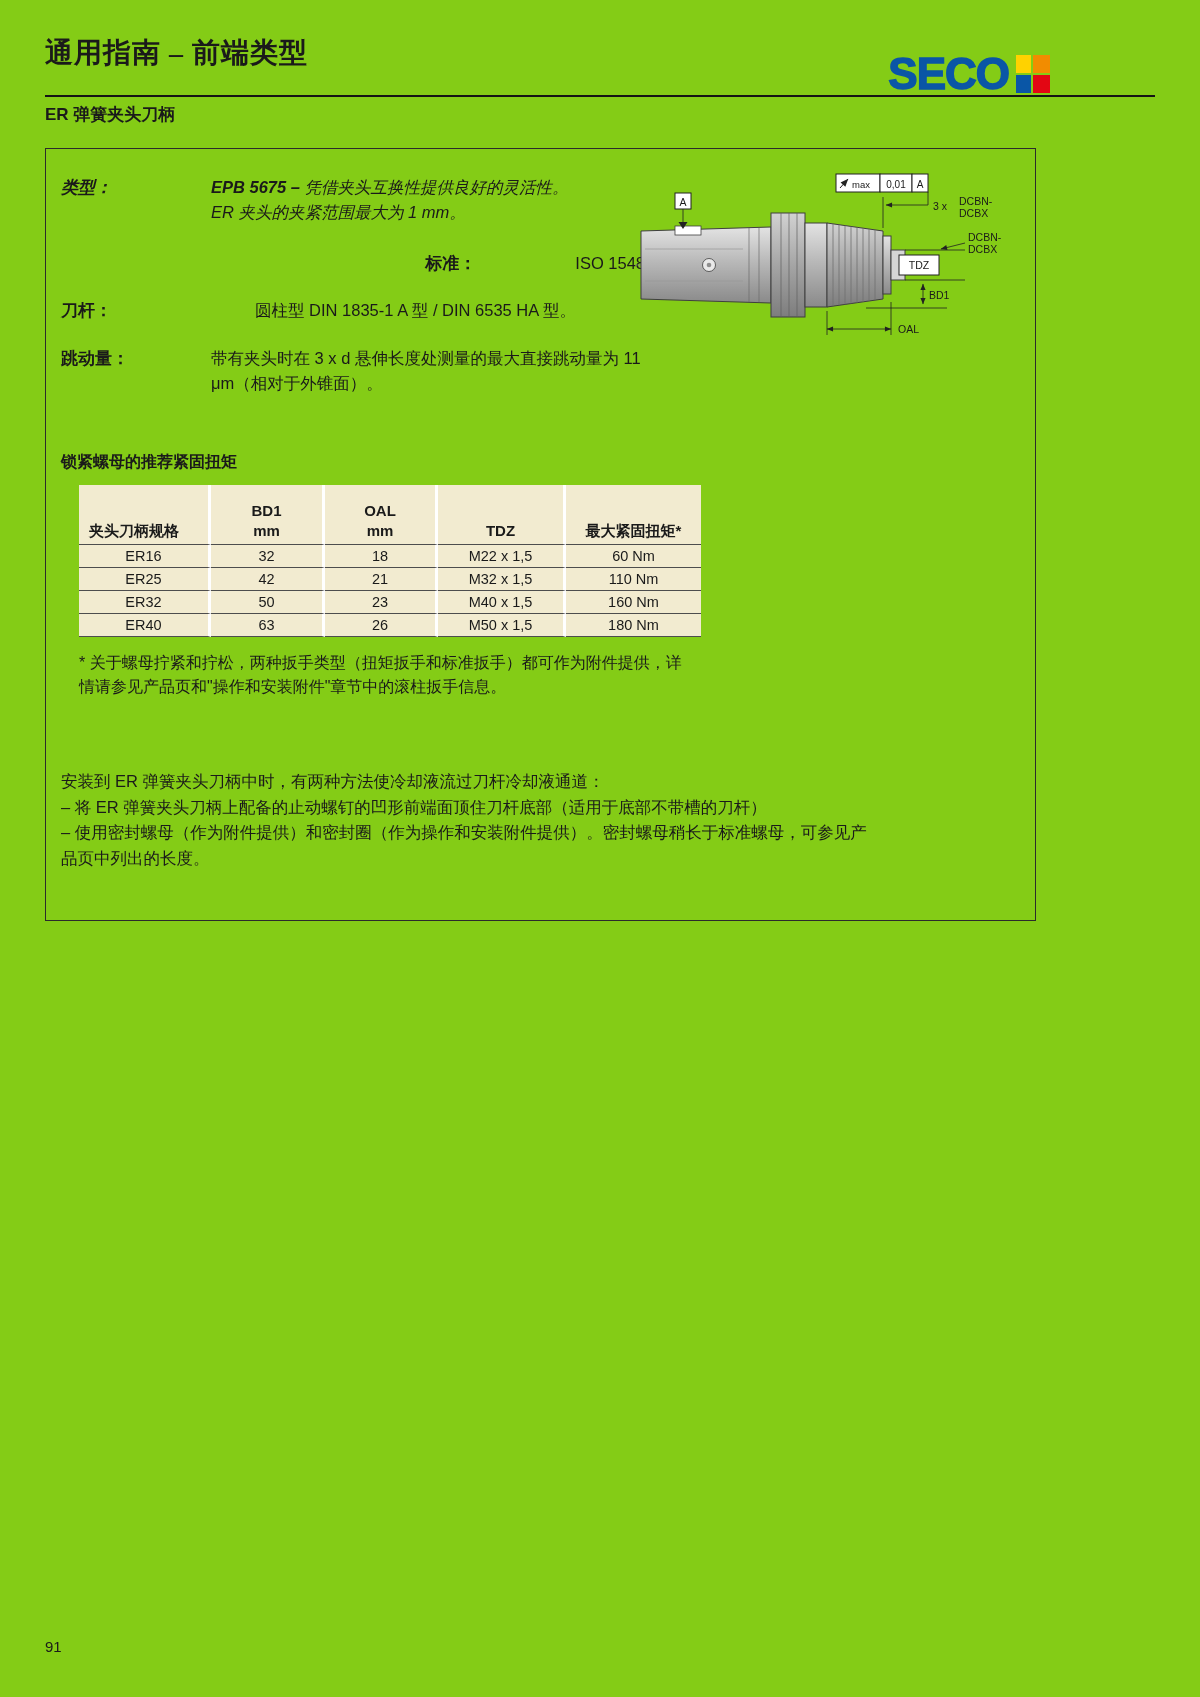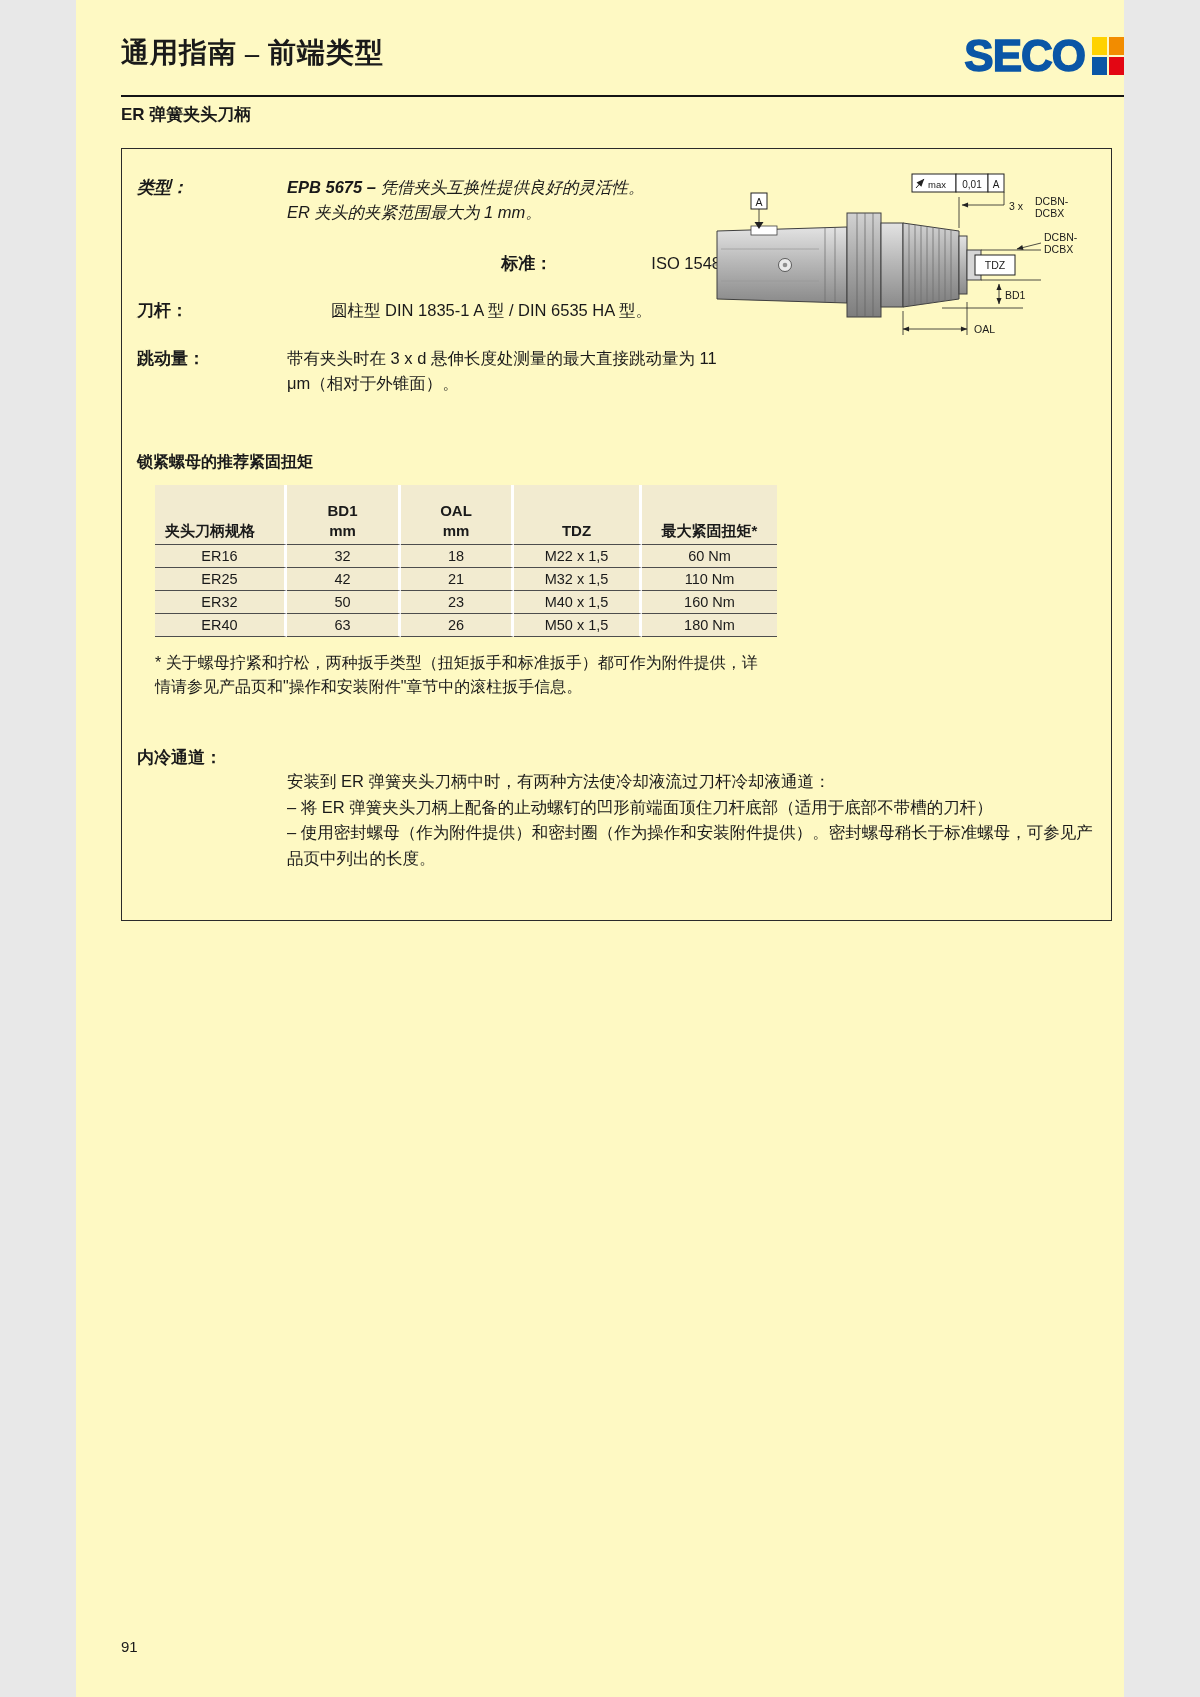--- a/index.html
+++ b/index.html
@@ -1,28 +1,28 @@
 <!DOCTYPE html>
 <html><head>
 <meta charset="utf-8">
 <style>
   * { box-sizing: border-box; }
   html,body { margin:0; padding:0; background:#e8e8e8; }
   .page {
-    position:relative; width:1048px; height:1697px; margin:0 auto;
-    background:#fef9c3; font-family:"Liberation Sans", sans-serif; color:#1a1a1a;
+    position:relative; width:1200px; height:1697px; margin:0 auto;
+    background:#84cc16; font-family:"Liberation Sans", sans-serif; color:#1a1a1a;
     overflow:hidden;
   }
 
   
   .header { position:absolute; top:34px; left:45px; width:1110px;
             display:flex; justify-content:space-between; align-items:flex-start; }
   .page-title { margin:0; font-family:"Liberation Serif", serif; font-weight:bold;
                 font-size:28px; letter-spacing:1px; }
-  .logo { display:flex; align-items:center; margin-right:105px; margin-top:2px; }
+  .logo { display:flex; align-items:center; margin-right:105px; margin-top:20px; }
   .logo-text { color:#0a56a6; font-size:44px; font-weight:bold; line-height:38px;
                letter-spacing:-1px; -webkit-text-stroke:1.5px #0a56a6; }
   .logo-mark { display:inline-grid; grid-template-columns:15px 17px;
                grid-template-rows:18px 18px; gap:2px; margin-left:7px; margin-top:1px; }
   .sq { display:block; width:100%; height:100%; }
   .sq-yellow { background:#ffd200; }
   .sq-orange { background:#f28c00; }
   .sq-blue   { background:#0a56a6; }
   .sq-red    { background:#e30613; }
   .rule { position:absolute; top:95px; left:45px; width:1110px; border-top:2px solid #141414; }
@@ -265,21 +265,20 @@
           <td>26</td>
           <td>M50 x 1,5</td>
           <td>180 Nm</td>
         </tr>
       </tbody>
     </table>
 
     <div class="footnote">* 关于螺母拧紧和拧松，两种扳手类型（扭矩扳手和标准扳手）都可作为附件提供，详情请参见产品页和"操作和安装附件"章节中的滚柱扳手信息。</div>
 
     <div class="coolant">
-      <div class="spec-label">内冷通道：</div>
       <div class="coolant-text">
         <div>安装到 ER 弹簧夹头刀柄中时，有两种方法使冷却液流过刀杆冷却液通道：</div>
         <div>– 将 ER 弹簧夹头刀柄上配备的止动螺钉的凹形前端面顶住刀杆底部（适用于底部不带槽的刀杆）</div>
         <div>– 使用密封螺母（作为附件提供）和密封圈（作为操作和安装附件提供）。密封螺母稍长于标准螺母，可参见产品页中列出的长度。</div>
       </div>
     </div>
 
   </section>
 
   <div class="page-number">91</div>

